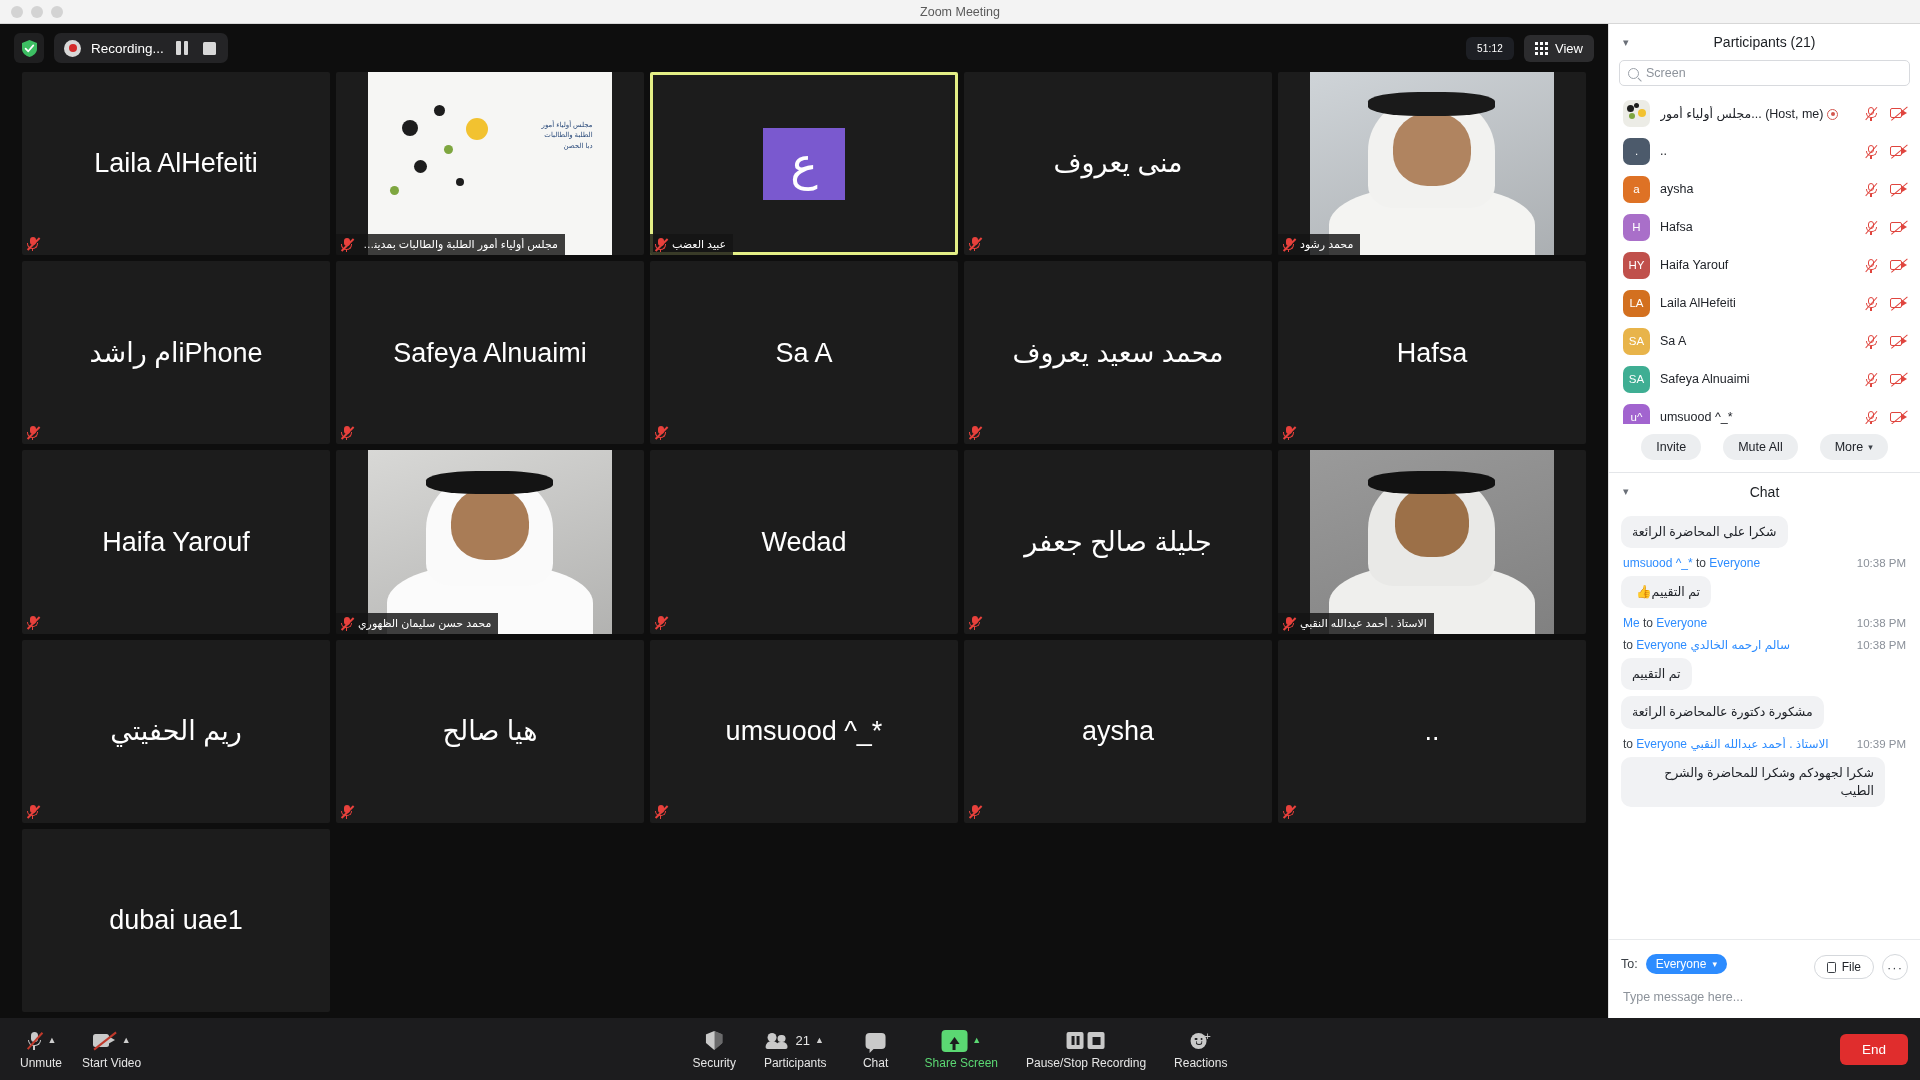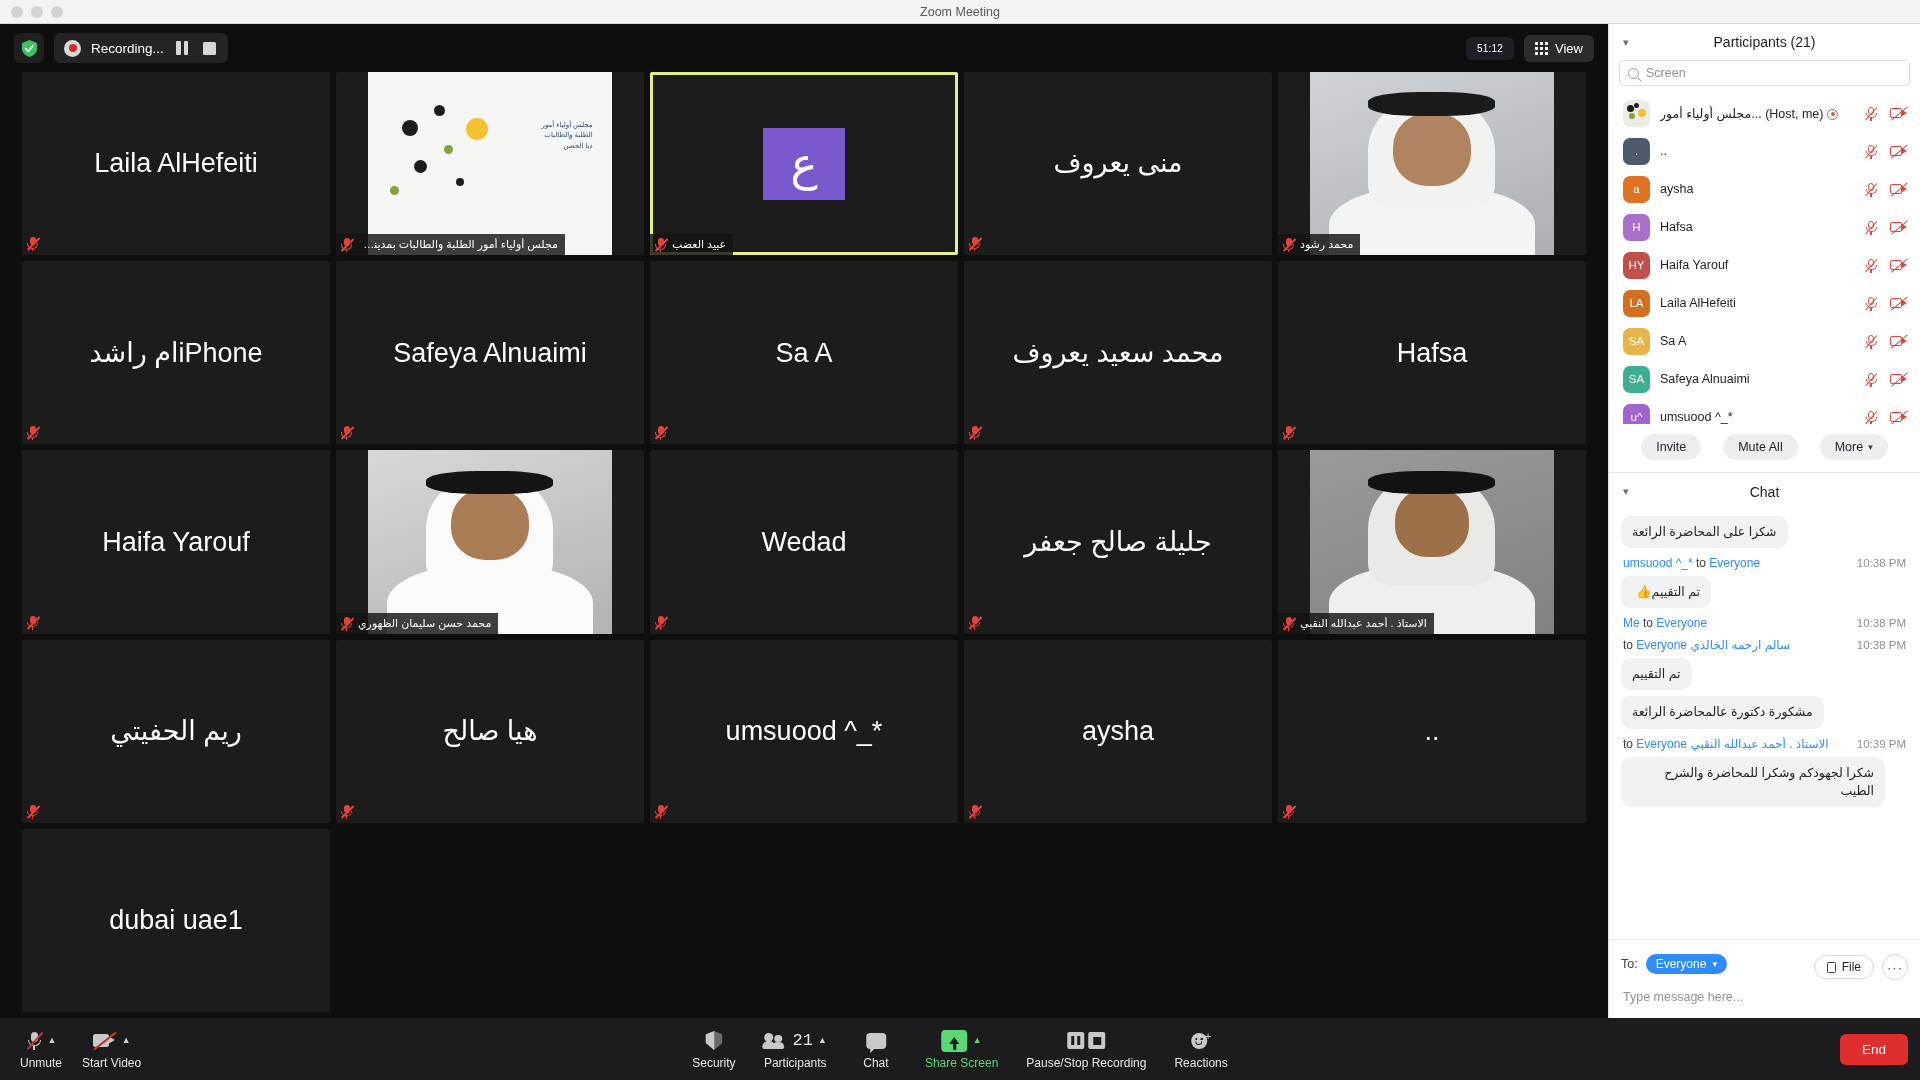--- a/index.html
+++ b/index.html
@@ -255,21 +255,21 @@
   .g-cam .bodyb { position: absolute; left: 0; top: 2px; width: 16px; height: 13px; border-radius: 2.5px; background: #c9c9c9; }
   .g-cam .lens { position: absolute; left: 15px; top: 4px; width: 0; height: 0; border-top: 4.5px solid transparent; border-bottom: 4.5px solid transparent; border-left: 7px solid #c9c9c9; }
   .g-cam .slash { position: absolute; left: -2px; top: 8px; width: 28px; height: 1.8px; background: #c0392b; transform: rotate(-38deg); }
   .g-shield { width: 17px; height: 19px; background: #c9c9c9; clip-path: polygon(50% 0, 100% 18%, 100% 62%, 50% 100%, 0 62%, 0 18%); position: relative; }
   .g-shield:after { content:""; position: absolute; left: 50%; top: 0; width: 50%; height: 100%; background: #1c1c1e; opacity: .55; }
   .g-people { position: relative; width: 24px; height: 16px; }
   .g-people .h1 { position: absolute; left: 1px; top: 0; width: 9px; height: 9px; border-radius: 50%; background: #c9c9c9; }
   .g-people .b1 { position: absolute; left: -1px; top: 8px; width: 13px; height: 8px; border-radius: 6px 6px 2px 2px; background: #c9c9c9; }
   .g-people .h2 { position: absolute; left: 11px; top: 2px; width: 7.5px; height: 7.5px; border-radius: 50%; background: #c9c9c9; }
   .g-people .b2 { position: absolute; left: 9px; top: 9px; width: 12px; height: 7px; border-radius: 5px 5px 2px 2px; background: #c9c9c9; }
-  .count { color: #e6e6e6; font-size: 17px; font-family: Liberation Mono, monospace; }
+  .count { color: #e6e6e6; font-size: 13px; }
   .g-chat { width: 20px; height: 16px; background: #c9c9c9; border-radius: 4px; position: relative; }
   .g-chat:after { content: ""; position: absolute; left: 4px; bottom: -4px; width: 0; height: 0; border-left: 5px solid #c9c9c9; border-bottom: 5px solid transparent; }
   .g-share { width: 26px; height: 22px; background: #5bd873; border-radius: 4px; display: flex; align-items: center; justify-content: center; }
   .g-share .arrow { width: 0; height: 0; border-left: 5px solid transparent; border-right: 5px solid transparent; border-bottom: 7px solid #1c1c1e; position: relative; }
   .g-share .arrow:after { content:""; position: absolute; left: -1.5px; top: 7px; width: 3px; height: 6px; background: #1c1c1e; }
   .g-pause { display: flex; gap: 4px; align-items: center; }
   .g-pause .p { width: 17px; height: 17px; background: #c9c9c9; border-radius: 2px; display:flex; align-items:center; justify-content:center; }
   .g-pause .p .b { display:flex; gap:2.5px; }
   .g-pause .p .b i { width: 3px; height: 9px; background: #1c1c1e; display:block; }
   .g-pause .p .sq { width: 8px; height: 8px; background: #1c1c1e; }

